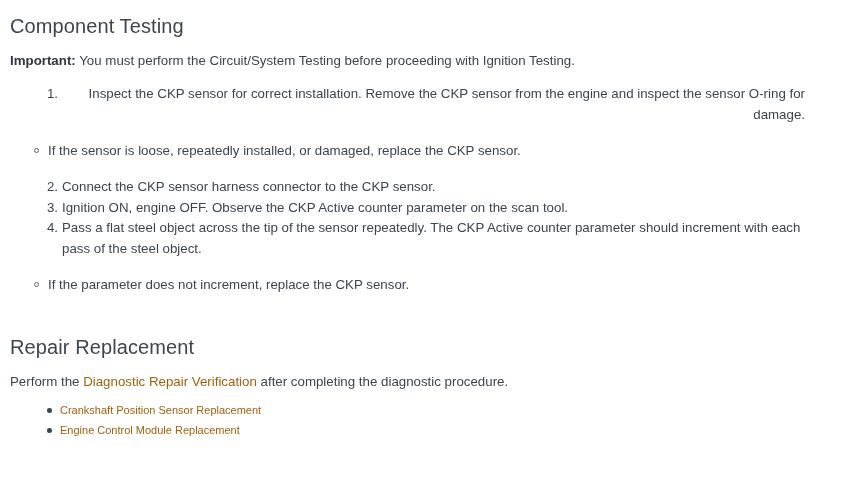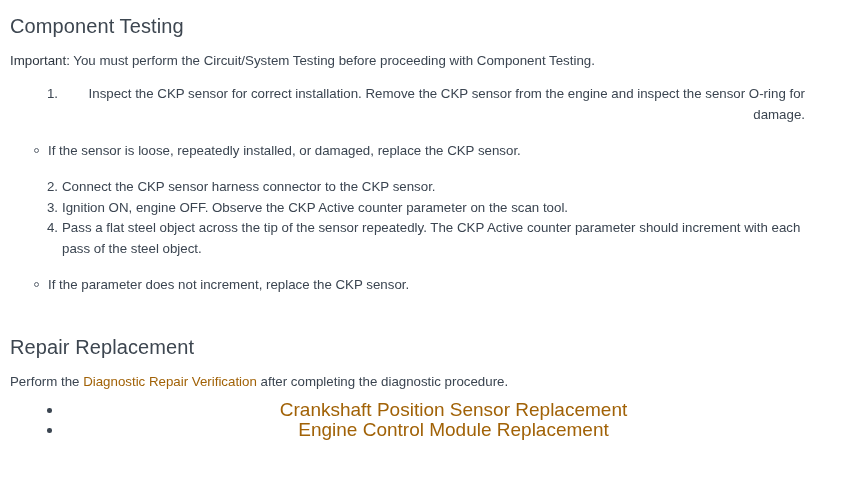--- a/index.html
+++ b/index.html
@@ -39,21 +39,21 @@
   }
 
   
   p.body-text {
     font-size: 13.3px;
     line-height: 18px;
     color: #3b4551;
     margin: 8px 0 0 0;
   }
   .important-label {
-    font-weight: normal;
+    font-weight: bold;
     color: #2f3741;
   }
 
   
   ol.procedure {
     margin: 14px 0 0 0;
     padding: 0 0 0 52px;
     list-style: none;
     counter-reset: step;
   }
@@ -103,24 +103,23 @@
   }
 
   
   ul.link-list {
     list-style: none;
     margin: 9px 0 0 0;
     padding: 0 0 0 50px;
   }
   ul.link-list > li {
     position: relative;
-    font-size: 19px;
+    font-size: 11px;
     line-height: 20px;
     margin-bottom: 0px;
-    text-align: center;
   }
   ul.link-list > li::before {
     content: "";
     position: absolute;
     left: -13px;
     top: 8px;
     width: 4.5px;
     height: 4.5px;
     border-radius: 50%;
     background: #3b4551;
@@ -133,21 +132,21 @@
 </style>
 </head>
 <body>
 
 <div class="page">
 
   <div>
 
     <h1 class="section-heading">Component Testing</h1>
 
-    <p class="body-text"><span class="important-label">Important:</span><span> You must perform the Circuit/System Testing before proceeding with Component Testing.</span></p>
+    <p class="body-text"><span class="important-label">Important:</span><span> You must perform the Circuit/System Testing before proceeding with Ignition Testing.</span></p>
 
     <ol class="procedure" style="counter-reset: step 0; text-align: right;">
       <li class="step">
         <span>Inspect the CKP sensor for correct installation. Remove the CKP sensor from the engine and inspect the sensor O-ring for damage.</span>
       </li>
     </ol>
 
     <ul class="substep">
       <li>
         <span>If the sensor is loose, repeatedly installed, or damaged, replace the CKP sensor.</span>

